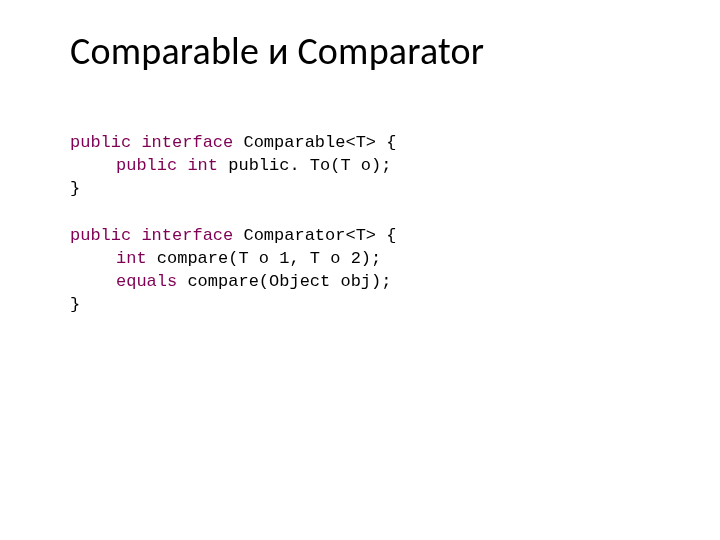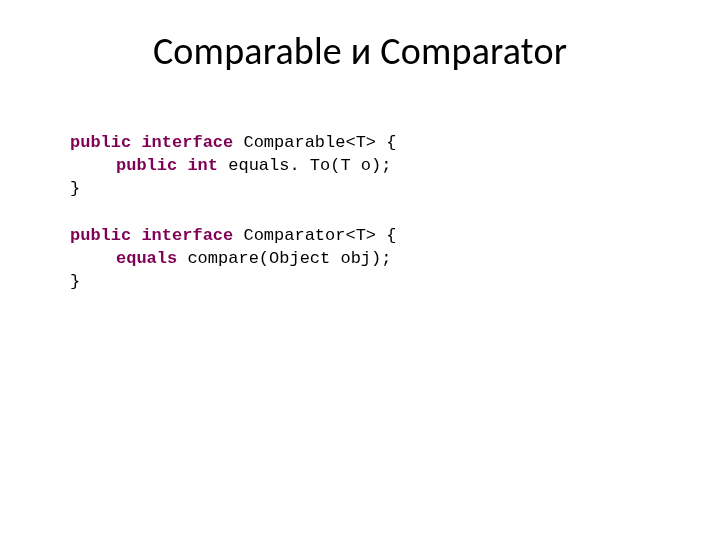--- a/index.html
+++ b/index.html
@@ -12,52 +12,55 @@
     }
     .slide {
       width: 100%;
       height: 100%;
       padding: 28px 70px 0 70px;
     }
     .title {
       font-size: 38px;
       font-weight: 400;
       color: #000;
-      text-align: center;
+      text-align: left;
       margin-bottom: 58px;
       letter-spacing: 0.2px;
     }
     .code-block {
       font-family: "Courier New", Courier, monospace;
       font-size: 17px;
       line-height: 1.35;
       color: #000;
       margin-bottom: 24px;
     }
-    .kw { font-weight: bold; color: #7f0055; }
+    .kw { font-weight: normal; color: #7f0055; }
     .indent { margin-left: 46px; }
   </style>
 </head>
 <body>
 
 <div class="slide">
   <h1 class="title">Comparable и Comparator</h1>
 
   <div class="code-block">
     <div>
       <span class="kw">public</span><span> </span><span class="kw">interface</span><span> Comparable&lt;T&gt; {</span>
     </div>
     <div class="indent">
-      <span class="kw">public</span><span> </span><span class="kw">int</span><span> equals. To(T o);</span>
+      <span class="kw">public</span><span> </span><span class="kw">int</span><span> public. To(T o);</span>
     </div>
     <div>}</div>
   </div>
 
   <div class="code-block">
     <div>
       <span class="kw">public</span><span> </span><span class="kw">interface</span><span> Comparator&lt;T&gt; {</span>
     </div>
     <div class="indent">
+      <span class="kw">int</span><span> compare(T o 1, T o 2);</span>
+    </div>
+    <div class="indent">
       <span class="kw">equals</span><span> compare(Object obj);</span>
     </div>
     <div>}</div>
   </div>
 </div>
 
 </body></html>

